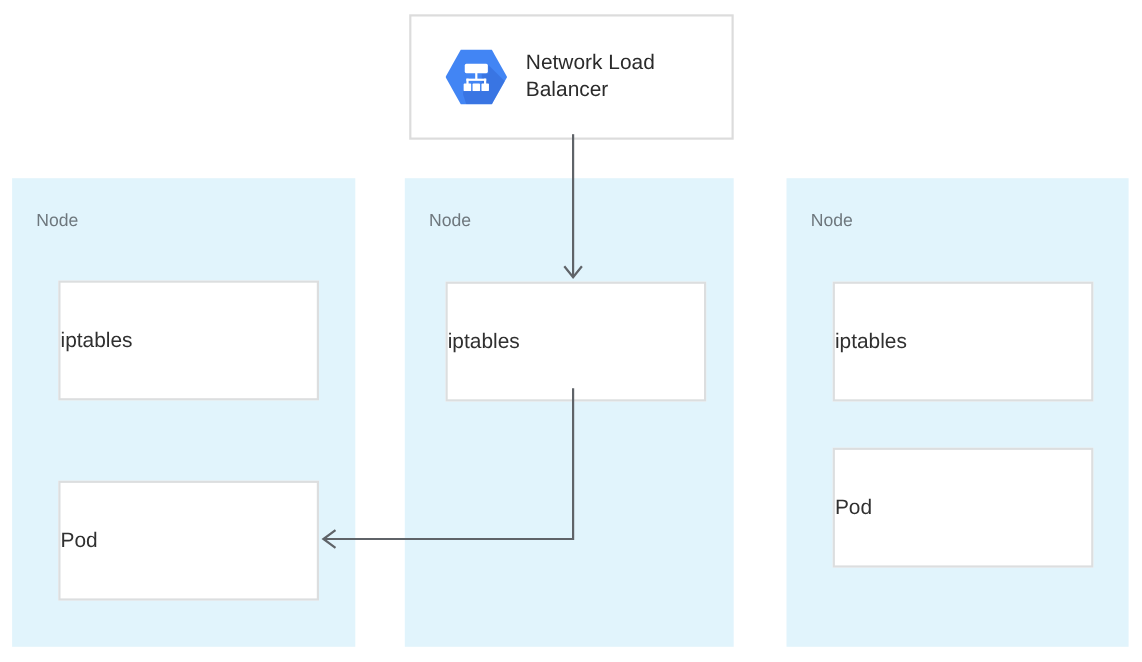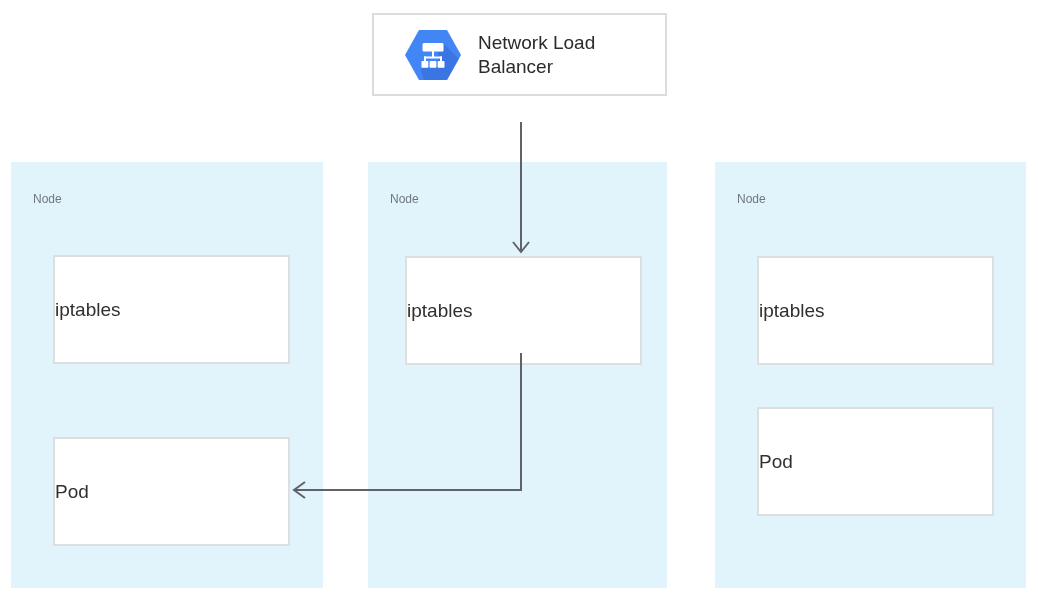--- a/index.html
+++ b/index.html
@@ -15,21 +15,21 @@
     background: #ffffff;
     overflow: hidden;
   }
 
   
   .lb-card {
     position: absolute;
     left: 372px;
     top: 13px;
     width: 295px;
-    height: 83px;
+    height: 114px;
     background: #ffffff;
     border: 2px solid #dcdcdc;
     box-sizing: border-box;
     display: flex;
     align-items: center;
   }
   .lb-icon {
     width: 56px;
     height: 50px;
     margin-left: 31px;
@@ -50,21 +50,21 @@
     height: 426px;
     background: #e1f4fc;
   }
   .node-1 { left: 11px;  width: 312px; }
   .node-2 { left: 368px; width: 299px; }
   .node-3 { left: 715px; width: 311px; }
   .node-label {
     position: absolute;
     left: 22px;
     top: 30px;
-    font-size: 12px;
+    font-size: 16px;
     color: #6e777d;
   }
 
   
   .inner-box {
     position: absolute;
     width: 237px;
     height: 109px;
     background: #ffffff;
     border: 2px solid #dcdedf;

